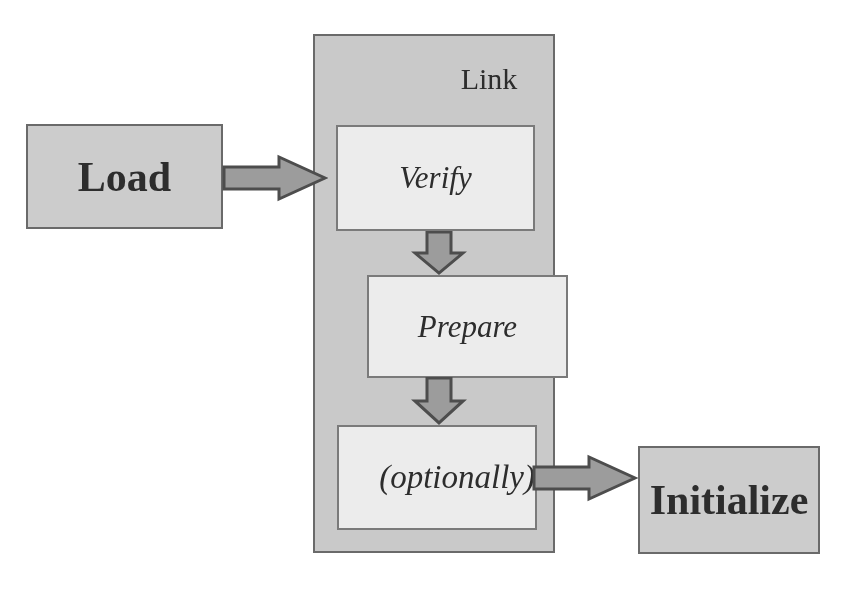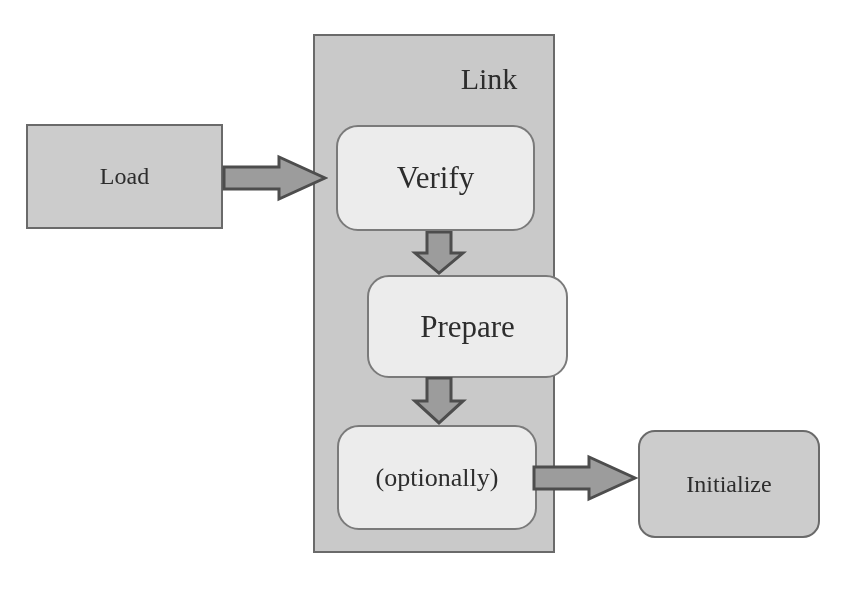--- a/index.html
+++ b/index.html
@@ -21,22 +21,23 @@
     box-sizing: border-box;
     border: 2px solid var(--box-border, #6f6f6f);
     display: flex;
     align-items: center;
     justify-content: center;
     text-align: center;
   }
   
   .node-outer {
     background: var(--node-fill, #cccccc);
-    font-size: 24px;
+    font-size: 42px;
     z-index: 3;
+    font-weight: bold;
   }
   
   .group {
     background: var(--group-fill, #c9c9c9);
     left: 313px;
     top: 34px;
     width: 242px;
     height: 519px;
     z-index: 1;
   }
@@ -47,29 +48,29 @@
     width: 100%;
     text-align: center;
     font-size: 30px;
     z-index: 2;
     margin-left: 47px;
   }
   
   .node-inner {
     background: var(--inner-node-fill, #ececec);
     border-color: var(--inner-border, #7a7a7a);
+    font-style: italic;
     font-size: 31px;
     z-index: 3;
-    border-radius: 22px;
   }
   #node-load       { left: 26px;  top: 124px; width: 197px; height: 105px; }
-  #node-initialize { left: 638px; top: 430px; width: 182px; height: 108px; border-radius: 17px; }
+  #node-initialize { left: 638px; top: 446px; width: 182px; height: 108px; }
   #node-verify     { left: 336px; top: 125px; width: 199px; height: 106px; }
   #node-prepare    { left: 336px; top: 275px; width: 201px; height: 103px; margin-left: 31px; }
-  #node-resolve    { left: 337px; top: 425px; width: 200px; height: 105px; font-size: 26px; }
+  #node-resolve    { left: 337px; top: 425px; width: 200px; height: 105px; font-size: 33px; justify-content: flex-end; }
   #node-resolve .two-line { line-height: 35px; }
 
   .arrow {
     position: absolute;
     z-index: 4;
   }
   #arrow-load-verify      { left: 222px; top: 154px; width: 106px; height: 48px; }
   #arrow-verify-prepare   { left: 411px; top: 231px; width: 56px;  height: 44px; }
   #arrow-prepare-resolve  { left: 411px; top: 377px; width: 56px;  height: 48px; }
   #arrow-resolve-init     { left: 532px; top: 454px; width: 106px; height: 48px; }

